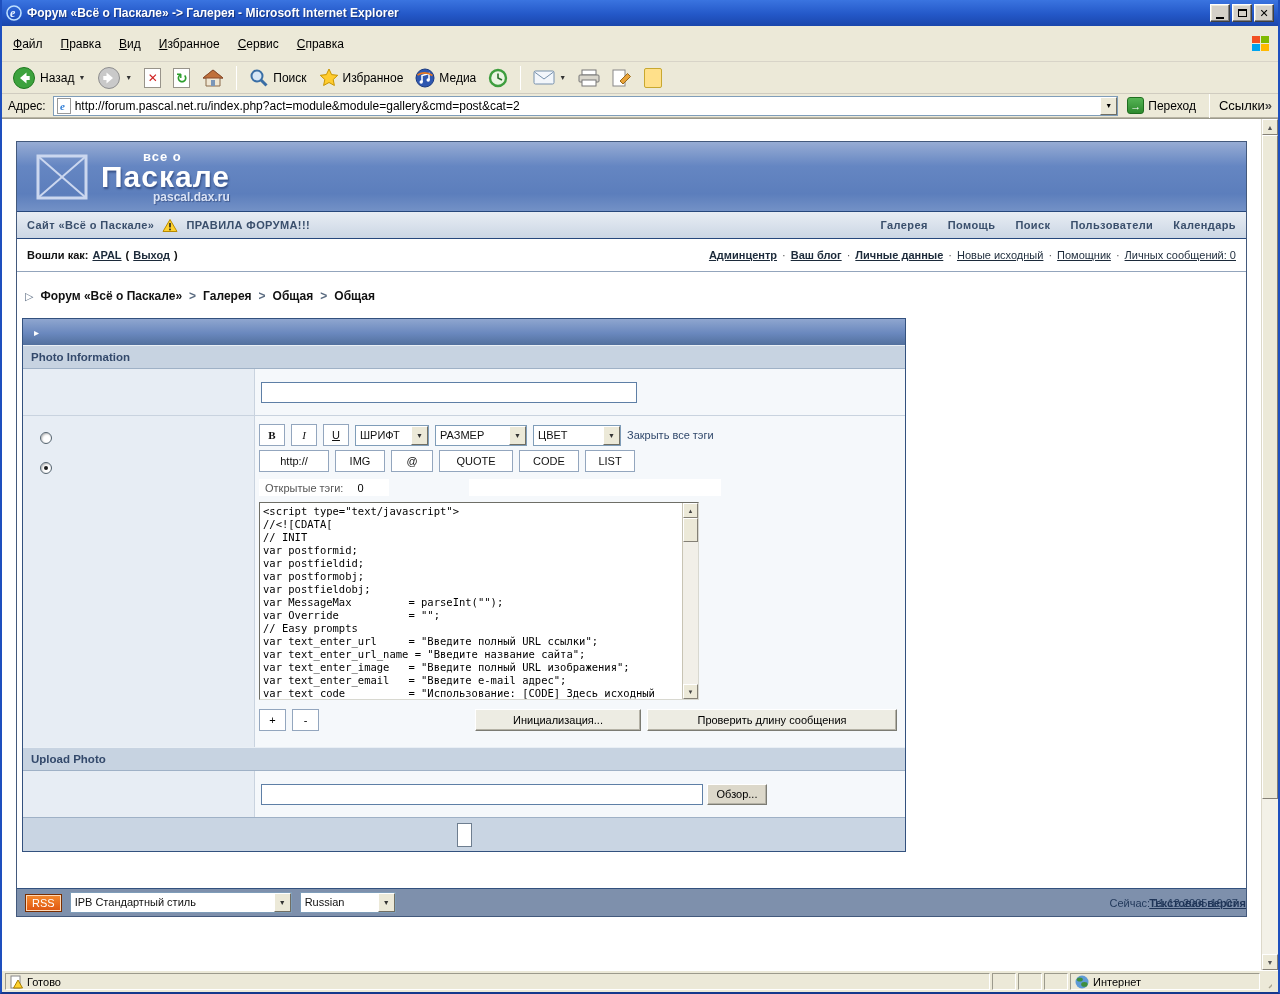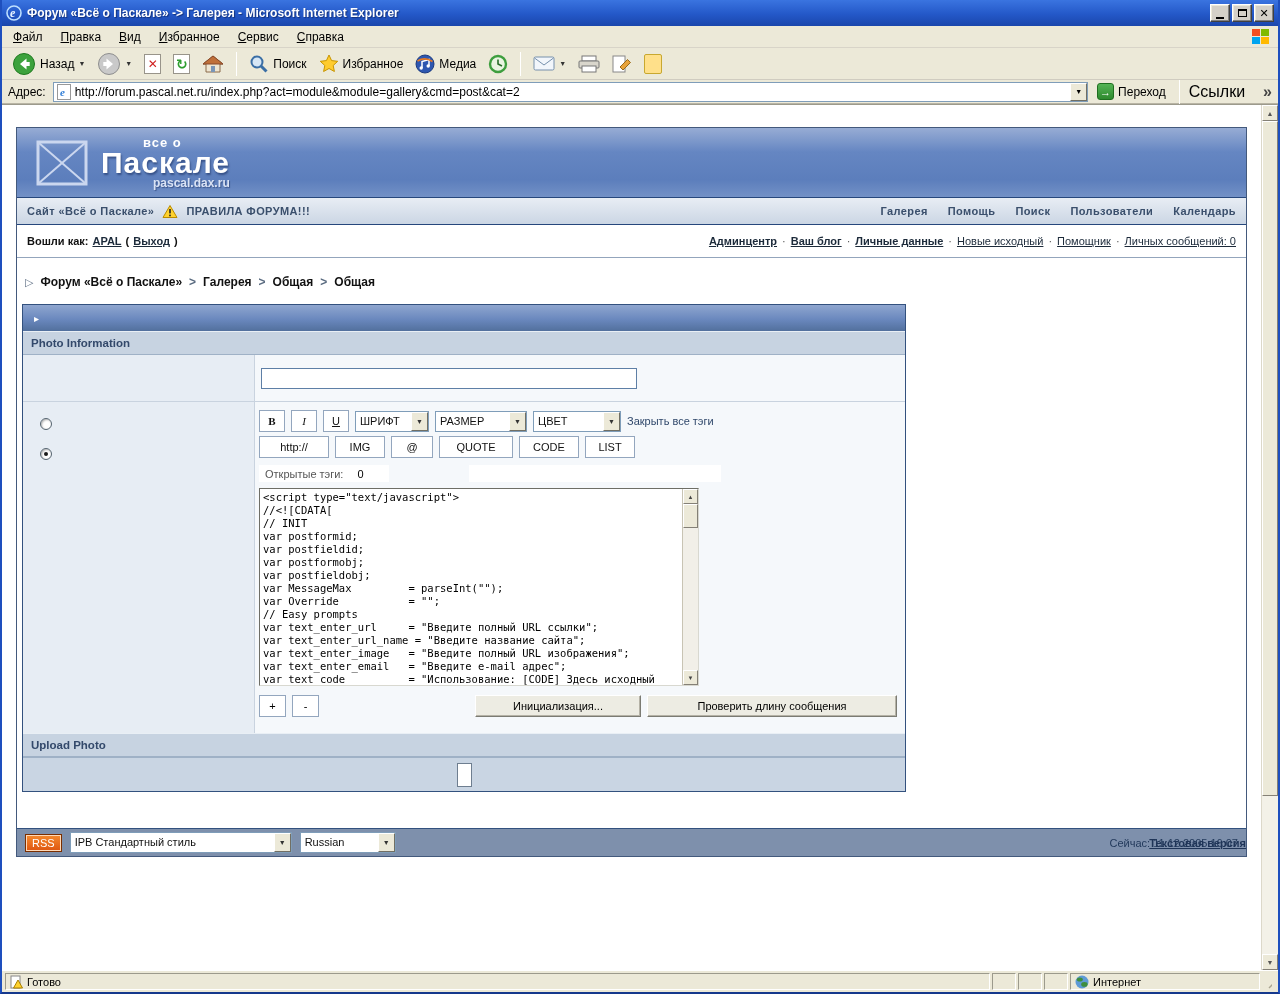--- a/index.html
+++ b/index.html
@@ -10,21 +10,21 @@
   
   .titlebar { height:26px; background:linear-gradient(180deg,#3A74E0 0%,#2458C8 55%,#1A46AC 100%); display:flex; align-items:center; padding:0 4px; flex:0 0 auto; }
   .titlebar .title-text { color:#fff; font-weight:bold; font-size:12px; margin-left:5px; text-shadow:1px 1px 1px #12307A; flex:1; white-space:nowrap; overflow:hidden; }
   .win-controls { display:flex; gap:2px; }
   .wbtn { width:20px; height:18px; background:#D4D0C8; border:1px solid; border-color:#FFF #404040 #404040 #FFF; box-shadow:inset -1px -1px 0 #808080, inset 1px 1px 0 #ECE9D8; display:flex; align-items:center; justify-content:center; font-size:10px; font-weight:bold; color:#000; }
   .g-min { width:8px; height:2px; background:#000; margin-top:9px; }
   .g-max { width:9px; height:8px; border:1px solid #000; border-top:2px solid #000; }
   .g-close { font-size:11px; line-height:10px; }
 
   
-  .menubar { height:22px; background:#ECE9D8; border-bottom:1px solid #D8D4C8; display:flex; align-items:center; padding:0 2px; flex:0 0 auto; }
+  .menubar { height:36px; background:#ECE9D8; border-bottom:1px solid #D8D4C8; display:flex; align-items:center; padding:0 2px; flex:0 0 auto; }
   .mitem { display:inline-block; padding:3px 9px; font-size:12px; cursor:default; }
   .mitem::first-letter { text-decoration:underline; }
   .winlogo { margin-left:auto; margin-right:6px; width:18px; height:16px; display:grid; grid-template-columns:8px 8px; grid-template-rows:7px 7px; gap:1px; }
   .winlogo i { display:block; }
 
   
   .toolbar { height:32px; background:#ECE9D8; border-bottom:1px solid #D0CCC0; display:flex; align-items:center; padding:0 6px; gap:4px; flex:0 0 auto; }
   .tbtn { display:flex; align-items:center; gap:4px; padding:2px 4px; font-size:12px; }
   .tsep { width:1px; height:24px; background:#C8C4B4; border-right:1px solid #fff; margin:0 4px; }
   .dd { font-size:7px; color:#333; }
@@ -34,21 +34,21 @@
   .ypage { width:18px; height:20px; background:#FFE08A; border:1px solid #C8A830; border-radius:2px; }
 
   
   .addressbar { height:24px; background:#ECE9D8; border-bottom:1px solid #B8B4A4; display:flex; align-items:center; padding:0 4px; gap:5px; flex:0 0 auto; }
   .addr-label { font-size:12px; padding:0 2px; }
   .addr-input { flex:1; height:20px; background:#fff; border:1px solid #7F9DB9; display:flex; align-items:center; padding-left:3px; }
   .addr-url { flex:1; font-size:12px; white-space:nowrap; overflow:hidden; margin-left:4px; }
   .addr-drop { width:17px; height:18px; background:#ECE9D8; border:1px solid; border-color:#FFF #716F64 #716F64 #FFF; display:flex; align-items:center; justify-content:center; font-size:7px; }
   .go-btn { display:flex; align-items:center; gap:4px; font-size:12px; padding:1px 4px; }
   .go-ico { width:17px; height:17px; background:linear-gradient(180deg,#55B455,#2E8A2E); border:1px solid #1F6E1F; border-radius:3px; color:#fff; font-weight:bold; display:flex; align-items:center; justify-content:center; font-size:11px; }
-  .links-lbl { display:flex; align-items:flex-start; gap:18px; font-size:16px; padding-right:2px; }
+  .links-lbl { display:flex; align-items:flex-start; gap:0; font-size:13px; padding-right:2px; }
   .chev { color:#444; font-weight:bold; }
 
   
   .viewport { flex:1; position:relative; background:#fff; border-top:1px solid #9C9A8C; overflow:hidden; }
   .vsb { position:absolute; top:0; right:0; bottom:0; width:17px; background:#F3F1E8; border-left:1px solid #DCD8CA; }
   .vsb .vbtn { position:absolute; left:0; width:16px; height:16px; background:#ECE9D8; border:1px solid; border-color:#FFF #848076 #848076 #FFF; display:flex; align-items:center; justify-content:center; font-size:7px; color:#555; }
   .vsb .vup { top:0; } .vsb .vdn { bottom:0; }
   .vsb .vthumb { position:absolute; left:0; top:16px; width:16px; height:78%; background:#ECE9D8; border:1px solid; border-color:#FFF #848076 #848076 #FFF; }
   .page { position:absolute; left:0; top:0; right:17px; bottom:0; background:#fff; }
 
@@ -448,20 +448,27 @@
                 <span class="spacer-flex"></span>
                 <span class="btn3d btn-init">Инициализация...</span>
                 <span class="btn3d btn-check">Проверить длину сообщения</span>
               </div>
             </div>
           </div>
 
           <div class="thead">
             <span>Upload Photo</span>
           </div>
+          <div class="frow row-upload">
+            <div class="fleft"></div>
+            <div class="fright">
+              <input class="file-input" style="">
+              <span class="btn3d btn-browse">Обзор...</span>
+            </div>
+          </div>
 
           <div class="tfoot">
             <span class="broken-box"></span>
           </div>
         </div>
 
         <div class="wspacer"></div>
 
         <div class="footerbar">
           <span class="rss-btn">RSS</span>

